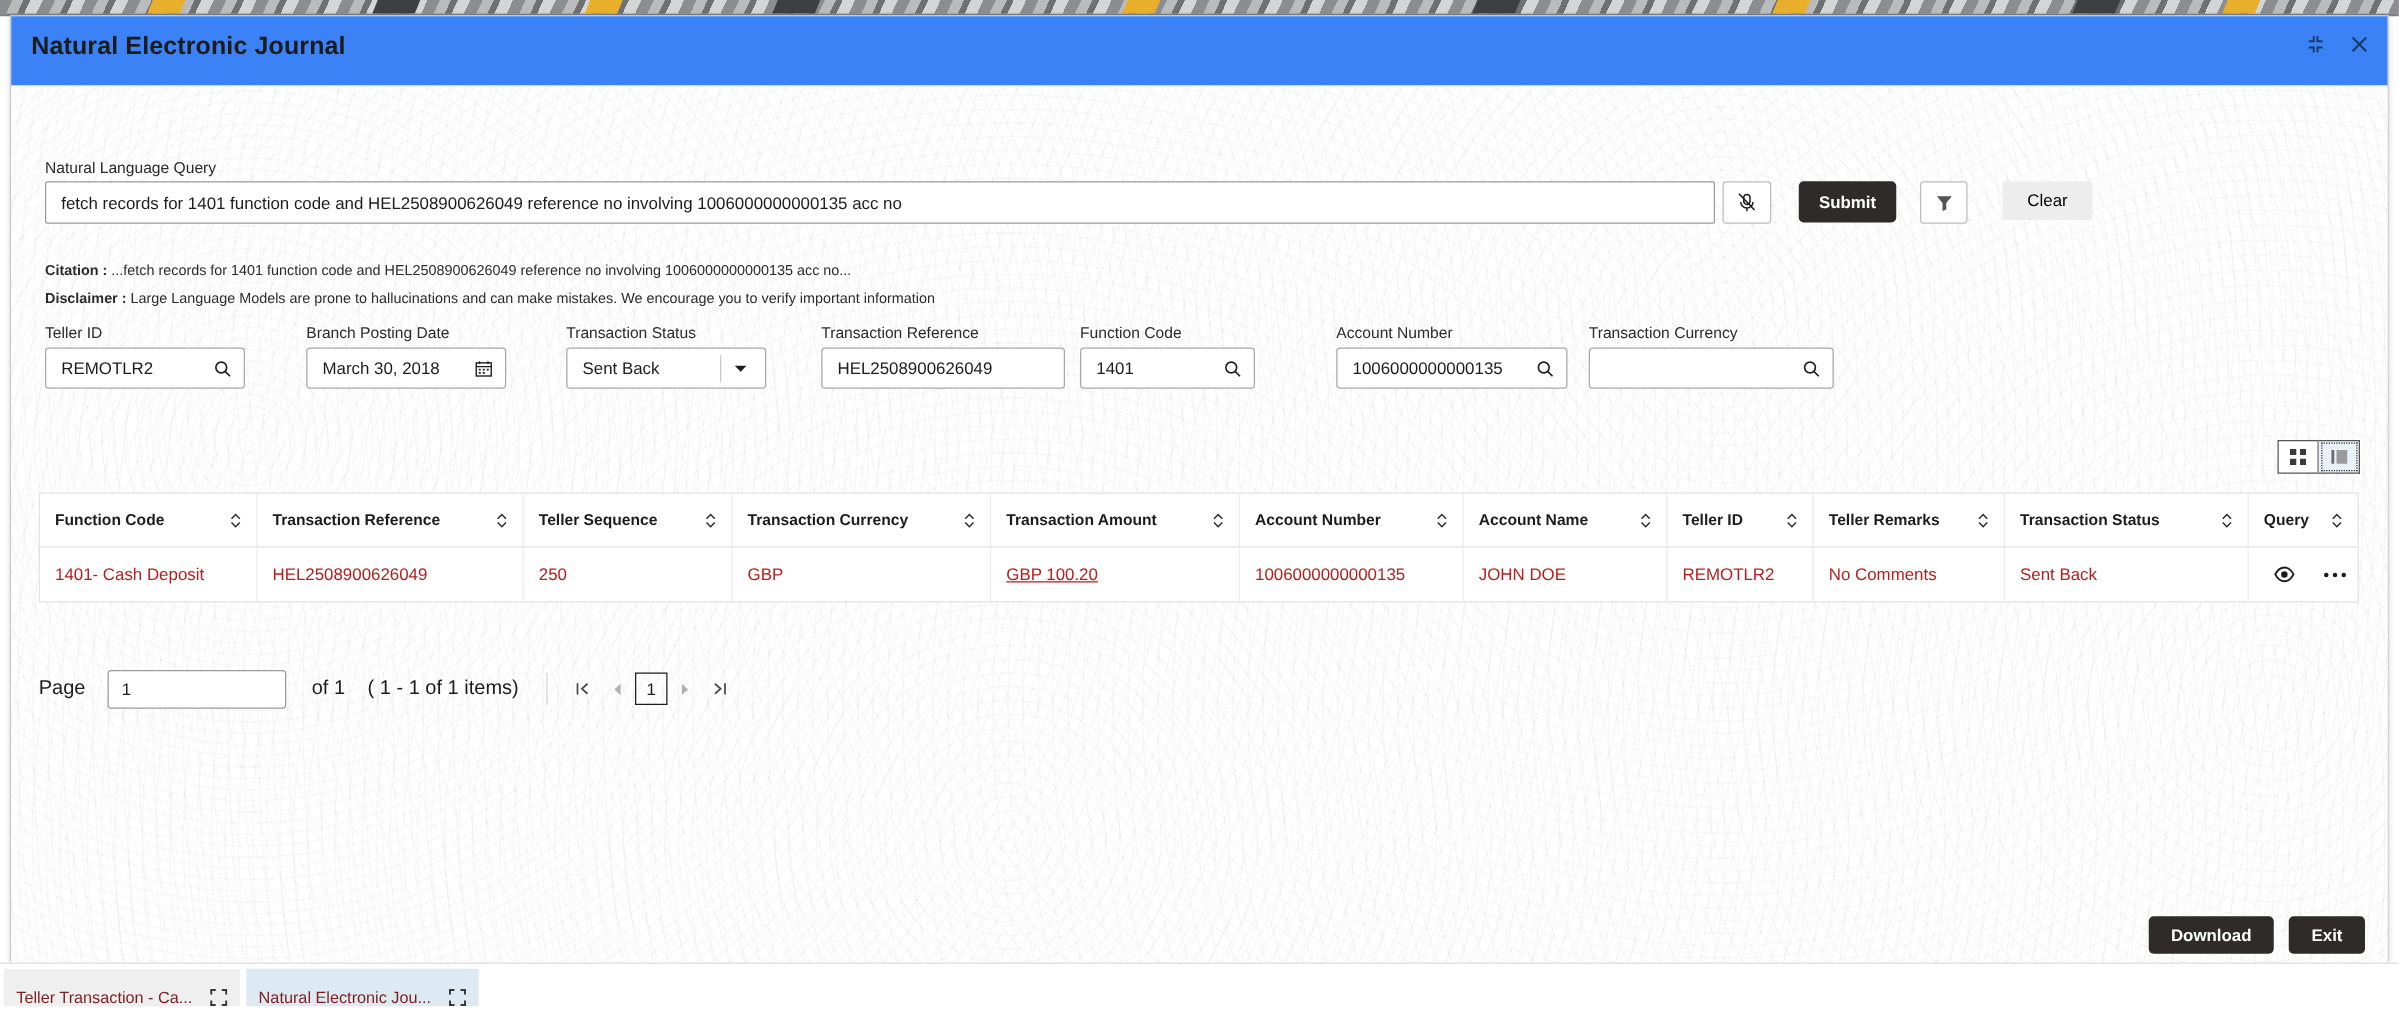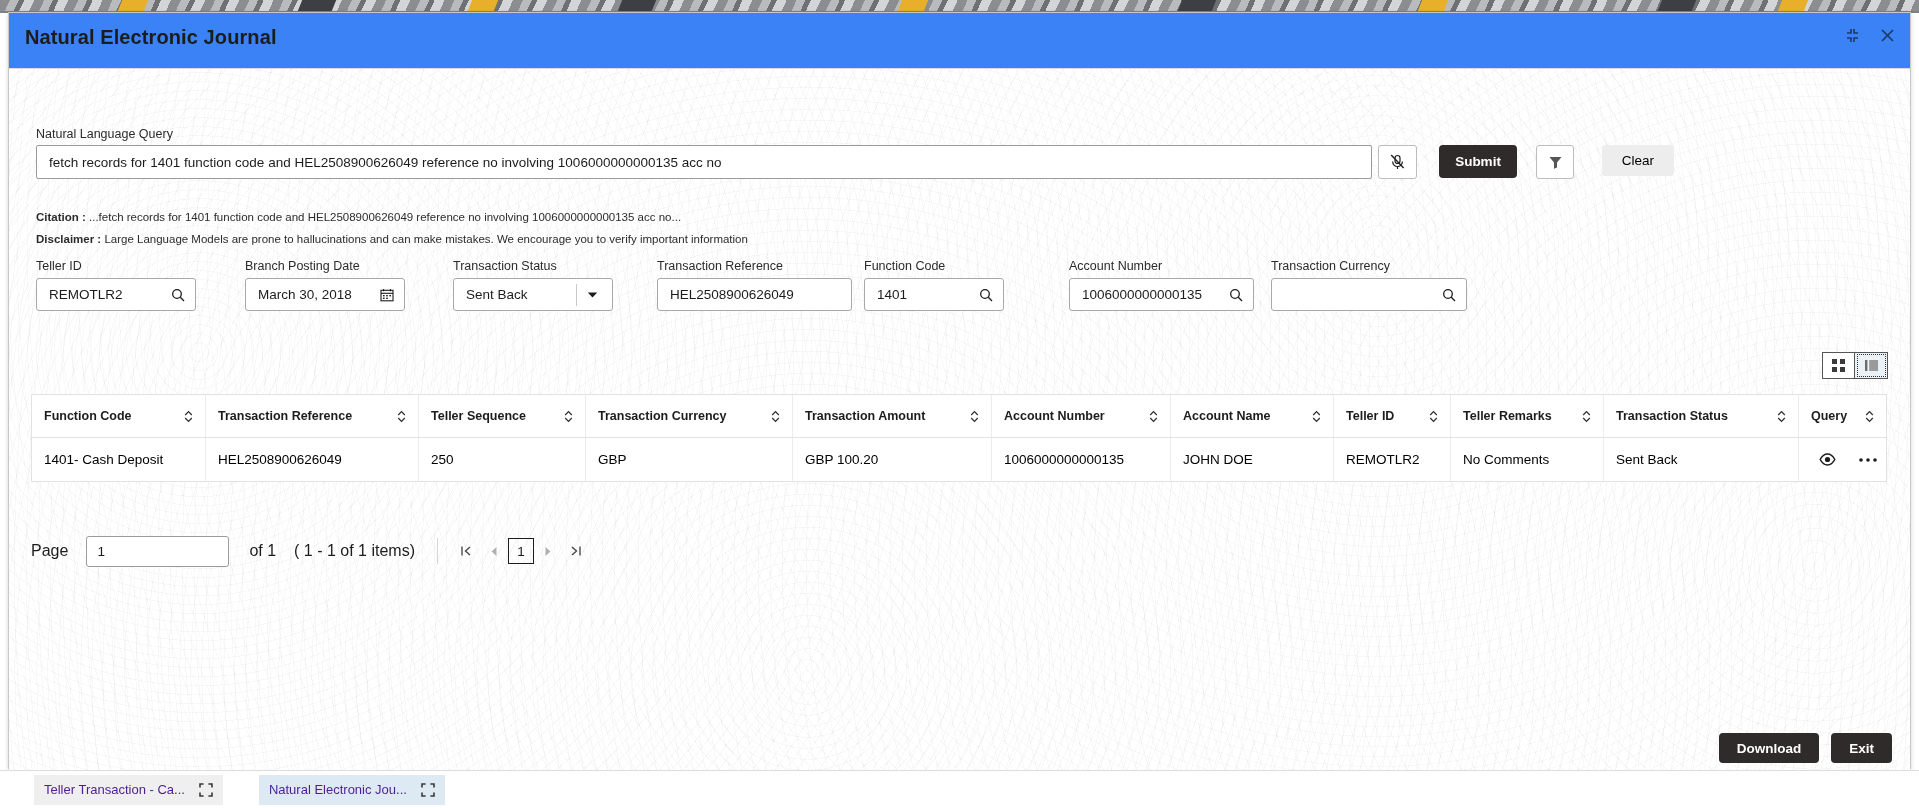--- a/index.html
+++ b/index.html
@@ -164,21 +164,21 @@
     font-size: 12.5px; font-weight: bold; color: #1c1c1c;
     border-right: 1px solid #ececec;
     cursor: pointer;
     white-space: nowrap; overflow: hidden;
   }
   .th:last-child { border-right: none; }
   .trow { height: 43px; }
   .td {
     display: flex; align-items: center;
     padding: 0 12px;
-    font-size: 13.5px; color: #000000;
+    font-size: 13.5px; color: #b91c1c;
     border-right: 1px solid #ececec;
     white-space: nowrap; overflow: hidden;
   }
   .td:last-child { border-right: none; }
   .td.action { gap: 22px; padding-left: 20px; }
 
   
   .pager { position: absolute; left: 22px; top: 462px; display: flex; align-items: center; height: 40px; }
   .pager .ptext { font-size: 16px; color: #1c1c1c; }
   .page-input {
@@ -211,23 +211,23 @@
   }
 
   
   .taskbar {
     position: absolute; left: 0; bottom: 0; width: 1919px; height: 38px;
     background: #ffffff;
     display: flex; align-items: center; gap: 5px; padding-left: 3px;
     border-top: 1px solid #dcdcdc;
   }
   .task {
-    height: 30px; display: flex; align-items: center; gap: 14px;
+    height: 30px; display: flex; align-items: flex-end; gap: 14px;
     padding: 0 10px; background: #efefef; cursor: pointer;
-    font-size: 13px; color: #4c1d95; margin-left: 31px;
+    font-size: 13px; color: #7f1d1d;
   }
   .task.active { background: #ddeaf3; }
 </style>
 </head>
 <body>
 
 <div class="bg-strip">
   <i style="left:120px"></i>
     <i class="d" style="left:300px"></i>
   <i style="left:470px"></i>
@@ -511,21 +511,21 @@
                 </g>
               </svg></span>
           </div>
         </div>
       <div id="tbody">
           <div class="trow">
             <div class="td" style="width: 174px;">1401- Cash Deposit</div>
             <div class="td" style="width: 213px;">HEL2508900626049</div>
             <div class="td" style="width: 167px;">250</div>
             <div class="td" style="width: 207px;">GBP</div>
-            <div class="td" style="width: 199px;">GBP 100.20</div>
+            <div class="td" style="width: 199px; text-decoration: underline;">GBP 100.20</div>
             <div class="td" style="width: 179px;">1006000000000135</div>
             <div class="td" style="width: 163px;">JOHN DOE</div>
             <div class="td" style="width: 117px;">REMOTLR2</div>
             <div class="td" style="width: 153px;">No Comments</div>
             <div class="td" style="width: 195px;">Sent Back</div>
             <div class="td action" style="width: 87px;">
               <span style="line-height: 0; cursor: pointer;"><svg width="17" height="15" viewBox="0 0 17 15">
                   <g fill="none" stroke="#1c1c1c" stroke-width="1.5">
                     <path d="M1.2 7.5 C3.4 3.4 6 2 8.5 2 C11 2 13.6 3.4 15.8 7.5 C13.6 11.6 11 13 8.5 13 C6 13 3.4 11.6 1.2 7.5 Z"></path>
                     <circle cx="8.5" cy="7.5" r="2.6" fill="#1c1c1c" stroke="none"></circle>

